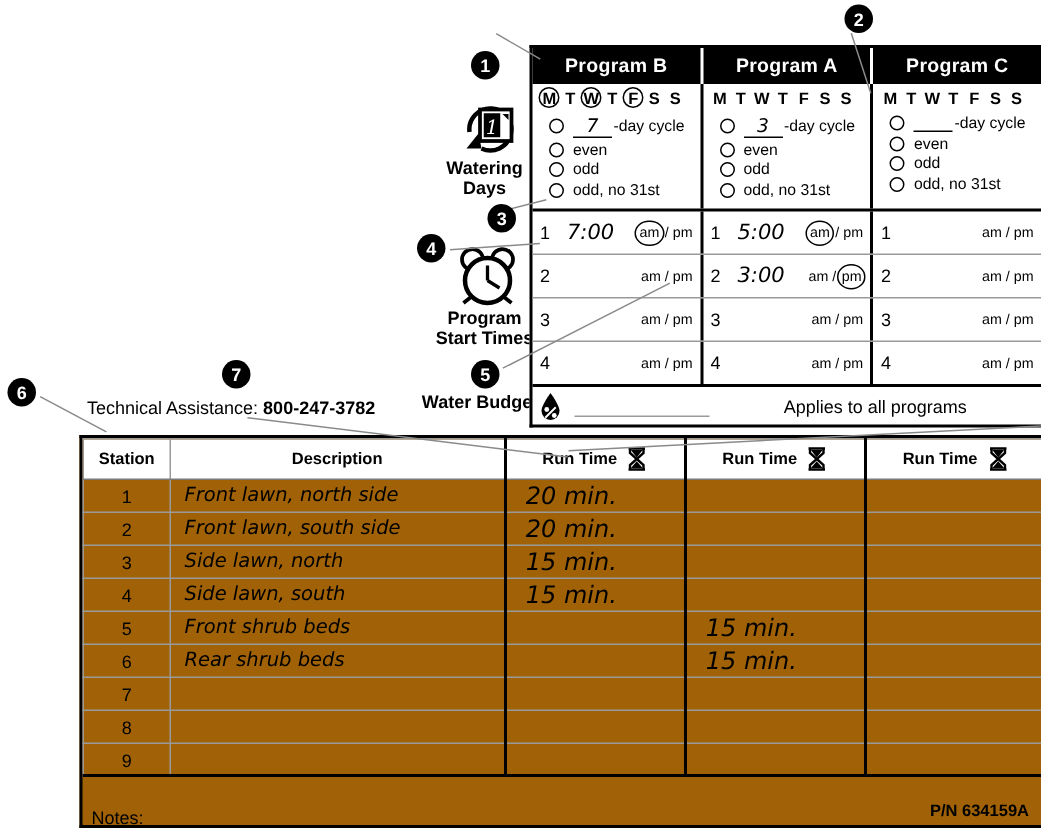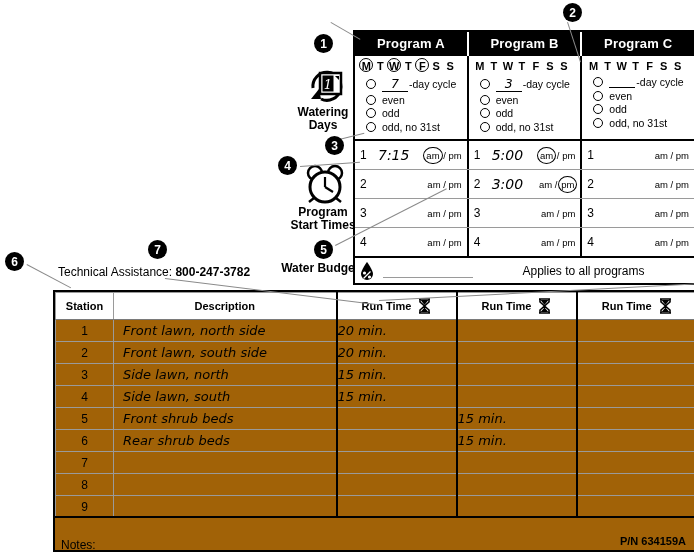--- a/index.html
+++ b/index.html
@@ -108,21 +108,21 @@
   .col-rt{width:120px;}
   thead th{
     height:26px;font-size:11px;font-weight:bold;background:#fff;
     border-bottom:1px solid #7a7a7a;
   }
   th.vsep,td.vsep{border-left:2px solid #000;}
   .rt-head{display:flex;align-items:center;justify-content:center;gap:7px;}
   tbody td{height:21px;font-size:12px;}
   td.stn{text-align:center;font-size:12px;font-weight:normal;}
   td.desc{padding-left:9px;font-size:13px;}
-  td.rt{font-size:13px;}
+  td.rt{padding-left:13px;font-size:16px;}
   .notes{
     position:absolute;left:0;bottom:0;width:100%;height:34px;
     border-top:2px solid #000;box-sizing:border-box;
   }
   .notes-label{position:absolute;left:6px;top:20px;font-size:12px;}
   .pn{position:absolute;right:8px;bottom:3px;font-size:11px;font-weight:bold;}
 
   .tech{position:absolute;left:58px;top:265px;font-size:12px;white-space:nowrap;}
   .tech b{font-weight:bold;}
 
@@ -182,22 +182,22 @@
 <div class="iconlabel" style="left:265px;top:262px;font-size:12px;">Water Budget</div>
 
 <div class="tech">
   <span>Technical Assistance:</span>
   <b>800-247-3782</b>
 </div>
 
 <div id="program-grid">
 
   <div class="prog-header">
+    <div class="ph">Program B</div>
     <div class="ph">Program A</div>
-    <div class="ph">Program B</div>
     <div class="ph">Program C</div>
   </div>
 
   <div class="days-row">
 
     <div class="days-cell">
       <div class="dow">
         <span class="circled">M</span>
         <span>T</span>
         <span class="circled">W</span>
@@ -280,21 +280,21 @@
       <div class="opt">
         <span class="radio"></span>
         <span>odd, no 31st</span>
       </div>
     </div>
   </div>
 
   <div class="st-row">
     <div class="st-cell">
       <span class="st-num">1</span>
-      <span class="st-val hand">7:15</span>
+      <span class="st-val hand">7:00</span>
       <span class="ampm"><span class="circ">am</span> / <span>pm</span></span>
     </div>
     <div class="st-cell">
       <span class="st-num">1</span>
       <span class="st-val hand">5:00</span>
       <span class="ampm"><span class="circ">am</span> / <span>pm</span></span>
     </div>
     <div class="st-cell">
       <span class="st-num">1</span>
       <span class="st-val hand"></span>

